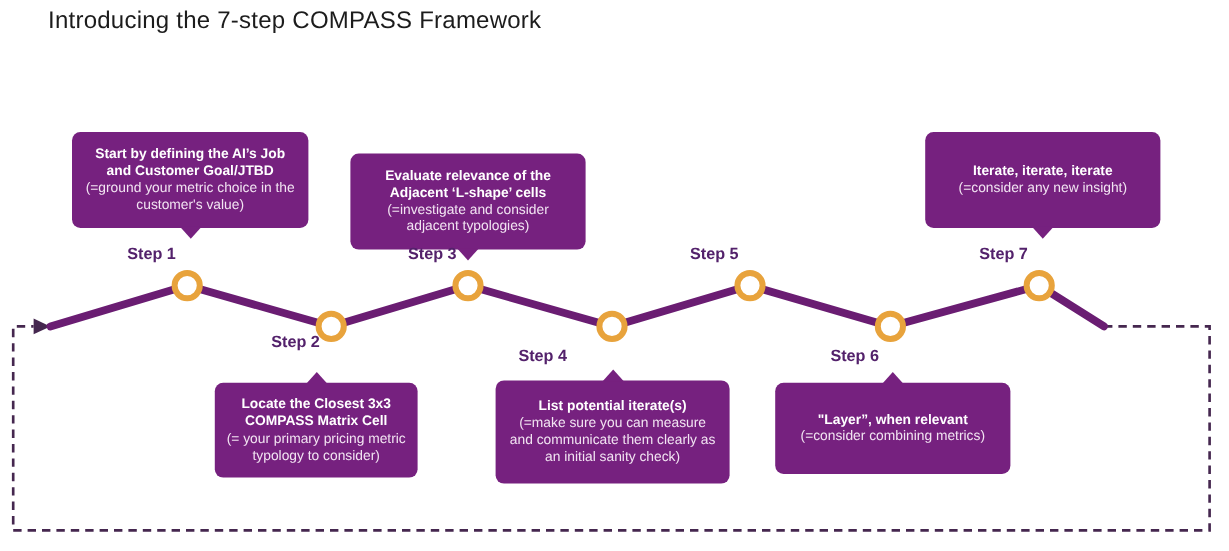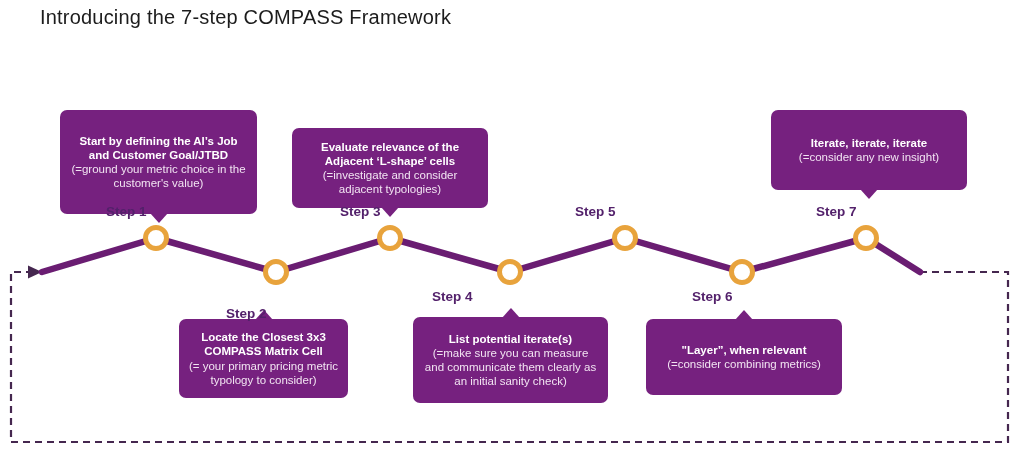--- a/index.html
+++ b/index.html
@@ -26,32 +26,32 @@
     content:"";position:absolute;left:50%;transform:translateX(-50%);
     border-left:9px solid transparent;border-right:9px solid transparent;
   }
   .bubble.top::after{bottom:-9px;border-top:10px solid var(--box-purple)}
   .bubble.bottom::after{top:-9px;border-bottom:10px solid var(--box-purple)}
   .step-label{
     position:absolute;width:100px;text-align:left;font-weight:bold;
     font-size:13.5px;color:var(--step-label);
   }
   
-  .s1.bubble{left:60px;top:110px;width:197px;height:104px}
+  .s1.bubble{left:60px;top:110px;width:197px;height:80px}
   .s3.bubble{left:292px;top:128px;width:196px;height:80px}
   .s5.bubble{left:527px;top:110px;width:196px;height:80px}
   .s7.bubble{left:771px;top:110px;width:196px;height:80px}
   .s2.bubble{left:179px;top:319px;width:169px;height:79px}
   .s4.bubble{left:413px;top:317px;width:195px;height:86px}
   .s6.bubble{left:646px;top:319px;width:196px;height:76px}
   .s1.step-label{left:106px;top:204px}
   .s3.step-label{left:340px;top:204px}
   .s5.step-label{left:575px;top:204px}
   .s7.step-label{left:816px;top:204px}
-  .s2.step-label{left:226px;top:306px}
+  .s2.step-label{left:226px;top:277px}
   .s4.step-label{left:432px;top:289px}
   .s6.step-label{left:692px;top:289px}
 </style>
 </head>
 <body>
 
 <div class="canvas">
 
   <div class="page-title">Introducing the 7-step COMPASS Framework</div>
 

